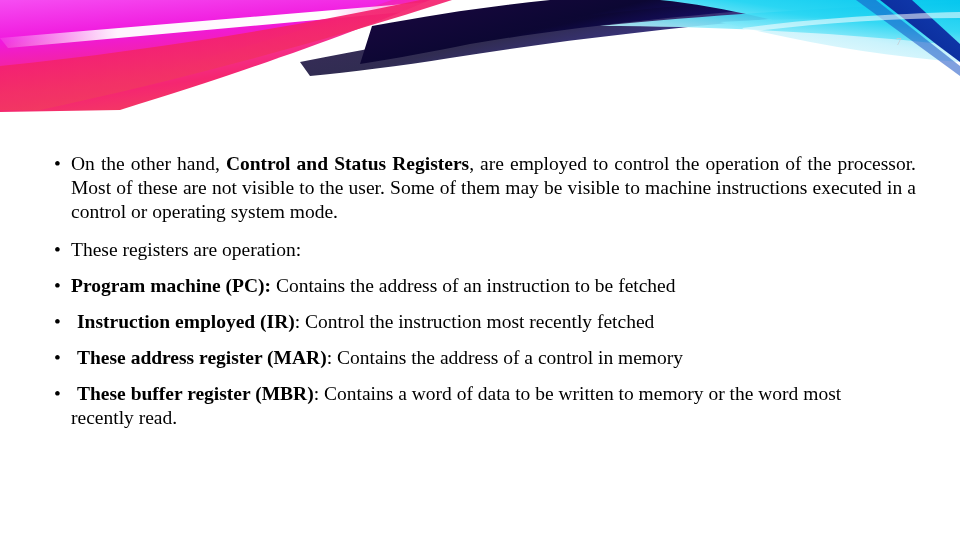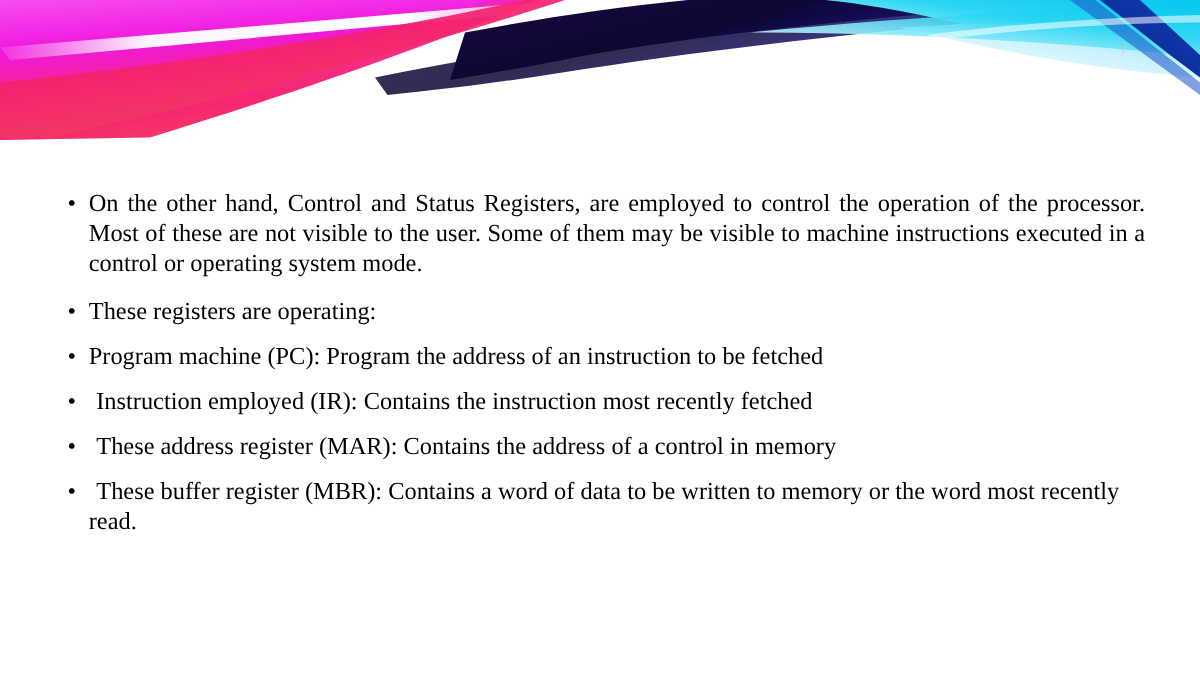--- a/index.html
+++ b/index.html
@@ -87,21 +87,21 @@
 
   
   li.justified {
     text-align: justify;
     text-justify: inter-word;
     width: 845px;
     margin-bottom: 14px;
   }
   li.justified .bullet-text { display: inline; }
 
-  .term { font-weight: normal; }
+  .term { font-weight: bold; }
 
   
   .lead-space { display: inline-block; width: 6px; }
 </style>
 </head>
 <body>
 
 <div class="slide">
 
   <div class="header-banner">
@@ -178,21 +178,21 @@
       <path d="M960,12 C880,14 800,20 742,28 L748,32 C812,24 890,18 960,18 Z" fill="#ffffff" opacity="0.55"></path>
     </svg>
   </div>
 
   <div class="page-number">7</div>
 
   <div class="content">
     <ul class="bullets">
 
     <li class="bullet justified"><span class="bullet-dot">•</span><span class="bullet-text"><span>On the other hand, </span><span class="term">Control and Status Registers</span><span>, are employed to control the operation of the processor. Most of these are not visible to the user. Some of them may be visible to machine instructions executed in a control or operating system mode.</span></span></li>
-        <li class="bullet"><span class="bullet-dot">•</span><span class="bullet-text"><span>These registers are operating:</span></span></li>
-        <li class="bullet"><span class="bullet-dot">•</span><span class="bullet-text"><span class="term">Program machine (PC):</span><span> Program the address of an instruction to be fetched</span></span></li>
-        <li class="bullet"><span class="bullet-dot">•</span><span class="bullet-text"><span class="lead-space"></span><span class="term">Instruction employed (IR)</span><span>: Contains the instruction most recently fetched</span></span></li>
+        <li class="bullet"><span class="bullet-dot">•</span><span class="bullet-text"><span>These registers are operation:</span></span></li>
+        <li class="bullet"><span class="bullet-dot">•</span><span class="bullet-text"><span class="term">Program machine (PC):</span><span> Contains the address of an instruction to be fetched</span></span></li>
+        <li class="bullet"><span class="bullet-dot">•</span><span class="bullet-text"><span class="lead-space"></span><span class="term">Instruction employed (IR)</span><span>: Control the instruction most recently fetched</span></span></li>
         <li class="bullet"><span class="bullet-dot">•</span><span class="bullet-text"><span class="lead-space"></span><span class="term">These address register (MAR)</span><span>: Contains the address of a control in memory</span></span></li>
         <li class="bullet"><span class="bullet-dot">•</span><span class="bullet-text"><span class="lead-space"></span><span class="term">These buffer register (MBR)</span><span>: Contains a word of data to be written to memory or the word most recently read.</span></span></li>
       </ul>
   </div>
 
 </div>
 
 </body></html>

